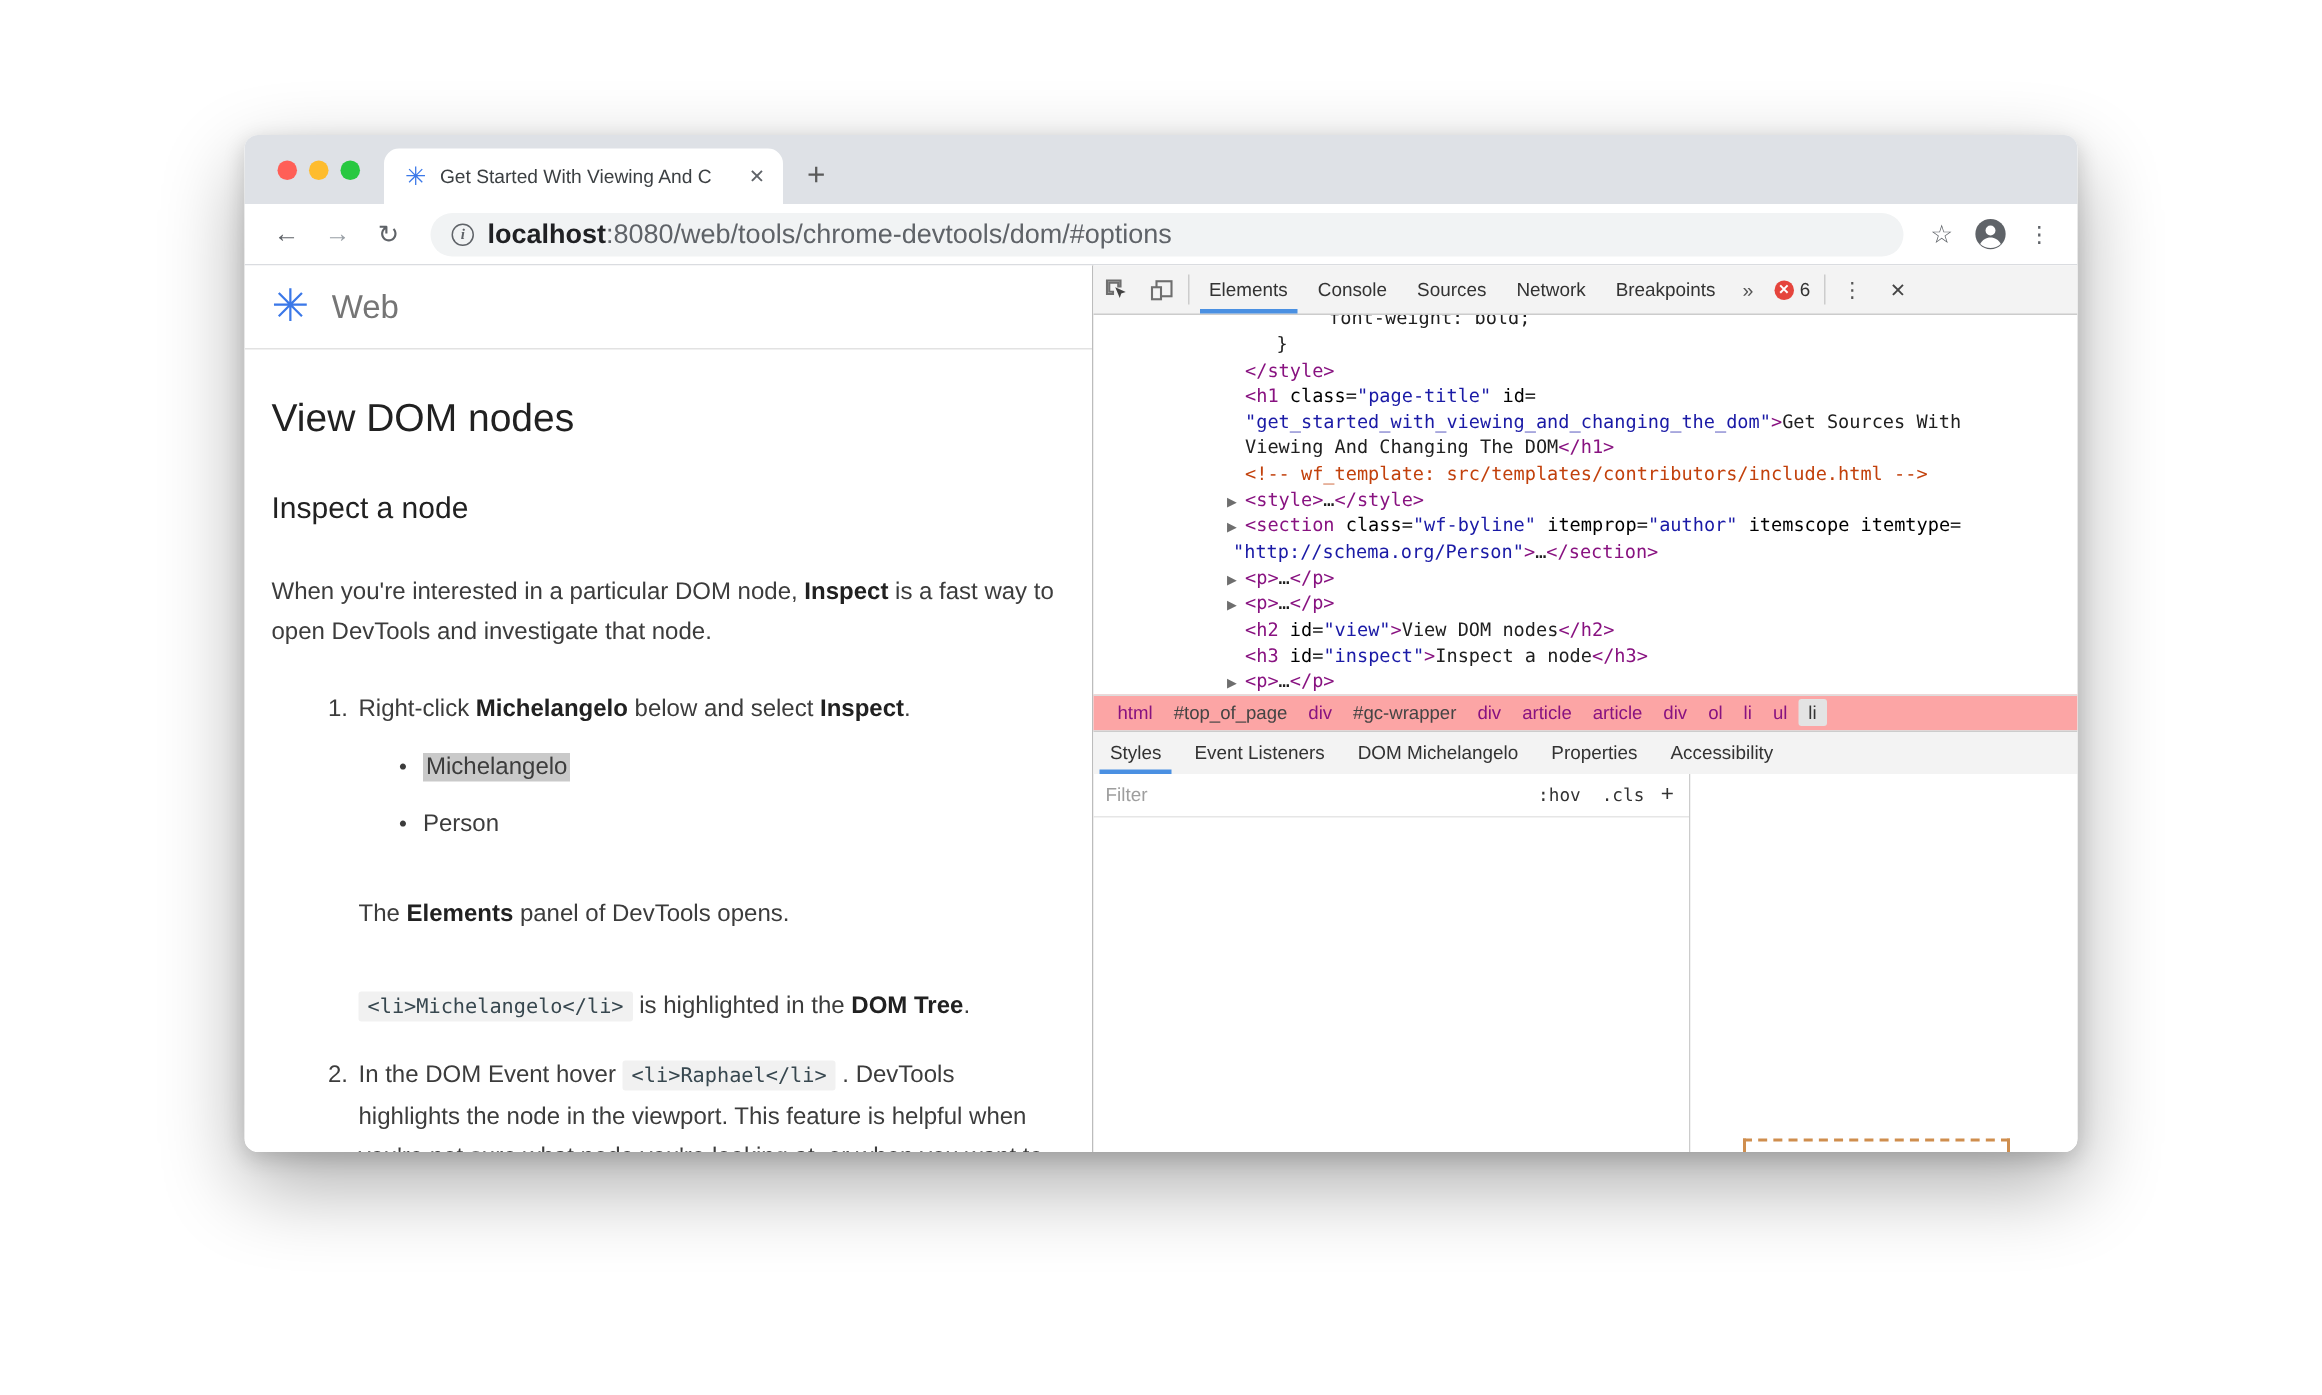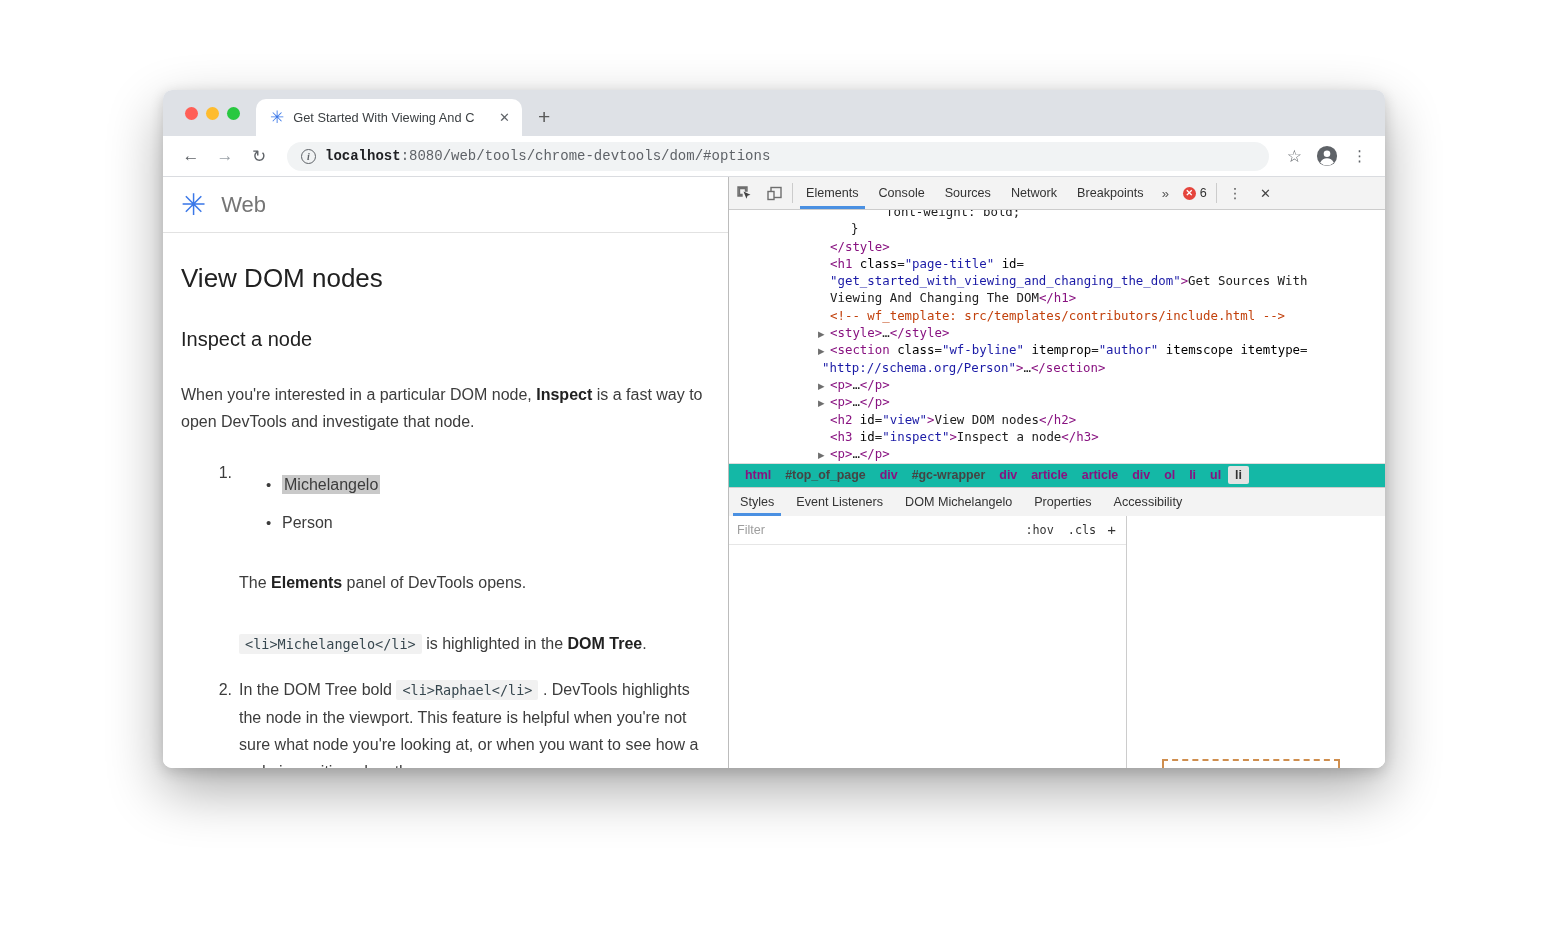--- a/index.html
+++ b/index.html
@@ -26,21 +26,21 @@
   
   .toolbar { height:41px; background:#fff; border-bottom:1px solid #dadce0;
     display:flex; align-items:center; padding:0 14px; gap:6px; }
   .nav-ic { width:28px; text-align:center; font-size:17px; color:#5f6368; }
   .nav-ic.fwd { color:#9aa0a6; }
   .omnibox { flex:1; height:29px; background:#f1f3f4; border-radius:15px;
     display:flex; align-items:center; padding:0 14px; margin:0 8px; gap:9px; }
   .info-ic { color:#5f6368; font-size:13px; border:1.4px solid #5f6368; border-radius:50%;
     width:15px; height:15px; display:flex; align-items:center; justify-content:center;
     font-size:10px; font-weight:bold; font-family:"Liberation Serif", serif; font-style:italic; }
-  .url { font-size:14px; color:#5f6368; white-space:nowrap; overflow:hidden;font-family:Liberation Mono, monospace; }
+  .url { font-size:18px; color:#5f6368; white-space:nowrap; overflow:hidden; }
   .url b { color:#202124; font-weight:700; }
   .tb-right { display:flex; align-items:center; gap:14px; padding:0 4px; }
   .star { color:#5f6368; font-size:17px; }
   .avatar { width:22px; height:22px; }
   .kebab { color:#5f6368; font-size:15px; letter-spacing:0; }
 
   
   .content { display:flex; height:591px; }
   .page { width:566px; border-right:1px solid #bcbcbc; display:flex; flex-direction:column; background:#fff; }
 
@@ -80,21 +80,21 @@
 
   
   .dom-tree { flex:1; overflow:hidden; font-family:"DejaVu Sans Mono", monospace; font-size:12.4px; line-height:17.3px; padding-top:0; color:#202020; }
   .dt-line { position:relative; white-space:pre; }
   .dt-line:first-child { margin-top:-7px; }
   .arr { position:absolute; font-size:8.5px; color:#6e6e6e; top:2px; font-family:"Liberation Sans", sans-serif; }
   .sg-t { color:#881280; } .sg-a { color:#000000; } .sg-v { color:#1a1aa6; }
   .sg-x { color:#202020; } .sg-c { color:#c2410c; }
 
   
-  .crumbs { height:24px; border-top:1px solid #ddd; background:#14b8a6; display:flex; align-items:center; padding-left:9px; font-size:12.4px; flex-shrink:0; overflow:hidden;font-weight:bold; }
+  .crumbs { height:24px; border-top:1px solid #ddd; background:#fca5a5; display:flex; align-items:center; padding-left:9px; font-size:12.4px; flex-shrink:0; overflow:hidden; }
   .crumb { padding:2px 7px; color:#881280; white-space:nowrap; }
   .crumb.id { color:#444; }
   .crumb.sel { background:#e3e3e3; color:#333; border-radius:2px; }
 
   
   .stabs { height:29px; background:#f3f3f3; border-top:1px solid #ccc; display:flex; align-items:stretch; font-size:12.6px; color:#333; flex-shrink:0; }
   .stab { padding:0 11px; display:flex; align-items:center; position:relative; }
   .stab.sel::after { content:""; position:absolute; left:4px; right:4px; bottom:0; height:3px; background:#4a90e2; }
 
   .styles-body { flex:1; display:flex; min-height:0; }
@@ -157,37 +157,38 @@
           <span class="site-brand">Web</span>
         </div>
         <div class="article">
           <div class="doc-h1">View DOM nodes</div>
           <div class="doc-h3">Inspect a node</div>
           <div class="doc-p"><span>When you're interested in a particular DOM node, </span><span class="seg-b">Inspect</span><span> is a fast way to open DevTools and investigate that node.</span></div>
           <div class="olist">
             <div class="olrow">
               <span class="olnum">1.</span>
               <div class="olbody">
+                <div><span>Right-click </span><span class="seg-b">Michelangelo</span><span> below and select </span><span class="seg-b">Inspect</span><span>.</span></div>
                 <div class="ulist">
                   <div class="ulrow">
                     <span class="bullet">•</span>
                     <span><span class="seg-h">Michelangelo</span></span>
                   </div>
                   <div class="ulrow">
                     <span class="bullet">•</span>
                     <span><span>Person</span></span>
                   </div>
                 </div>
                 <div class="li-sub"><span>The </span><span class="seg-b">Elements</span><span> panel of DevTools opens.</span></div>
                 <div class="li-sub"><span class="seg-c">&lt;li&gt;Michelangelo&lt;/li&gt;</span><span> is highlighted in the </span><span class="seg-b">DOM Tree</span><span>.</span></div>
               </div>
             </div>
             <div class="olrow">
               <span class="olnum">2.</span>
-              <div class="olbody"><span>In the DOM Tree bold </span><span class="seg-c">&lt;li&gt;Raphael&lt;/li&gt;</span><span> . DevTools highlights the node in the viewport. This feature is helpful when you're not sure what node you're looking at, or when you want to see how a node is positioned on the page.</span></div>
+              <div class="olbody"><span>In the DOM Event hover </span><span class="seg-c">&lt;li&gt;Raphael&lt;/li&gt;</span><span> . DevTools highlights the node in the viewport. This feature is helpful when you're not sure what node you're looking at, or when you want to see how a node is positioned on the page.</span></div>
             </div>
 
           </div>
         </div>
       </div>
 
       <div class="devtools">
         <div class="dt-toolbar">
           <span class="dt-iconbtn">
             <svg width="17" height="17" viewBox="0 0 17 17">

